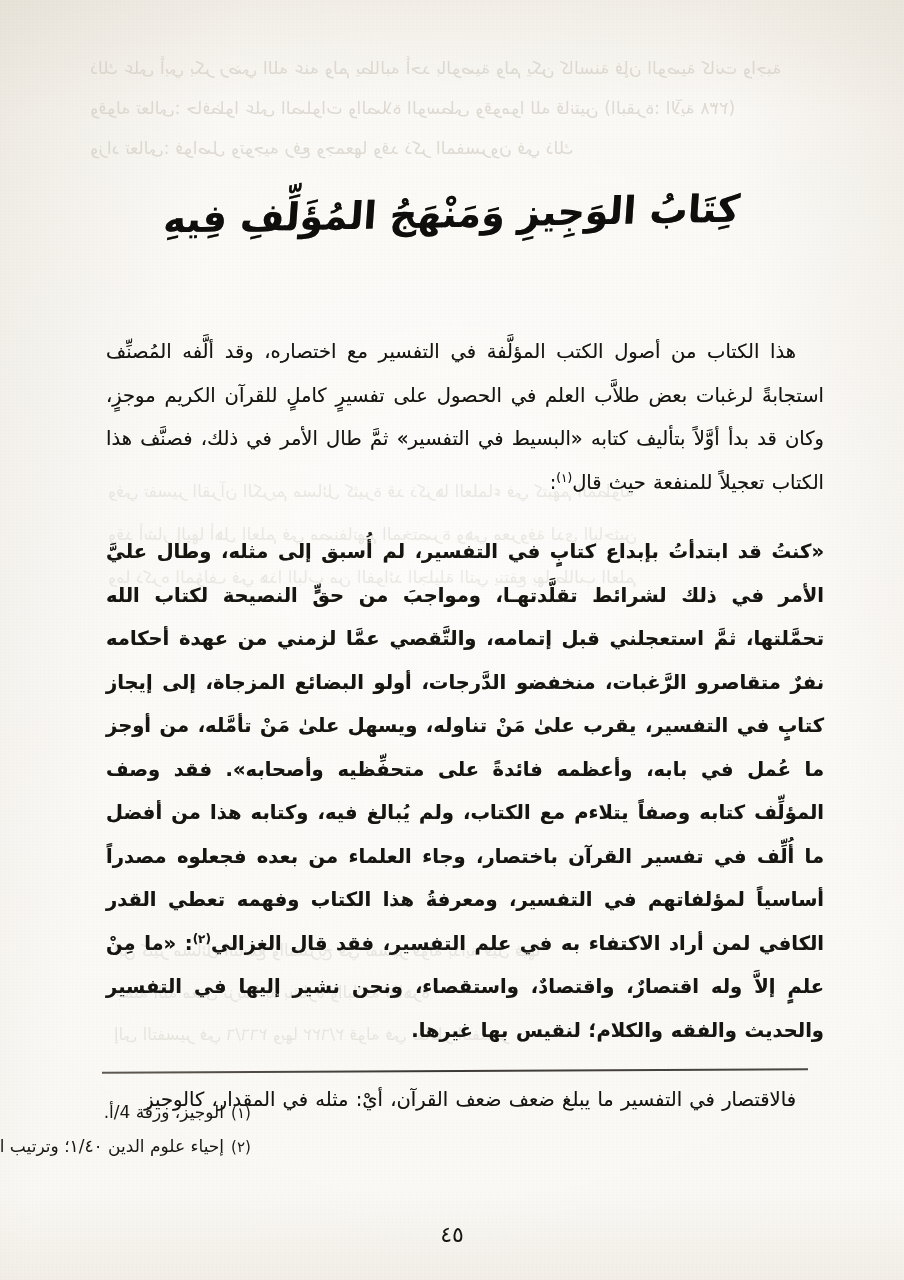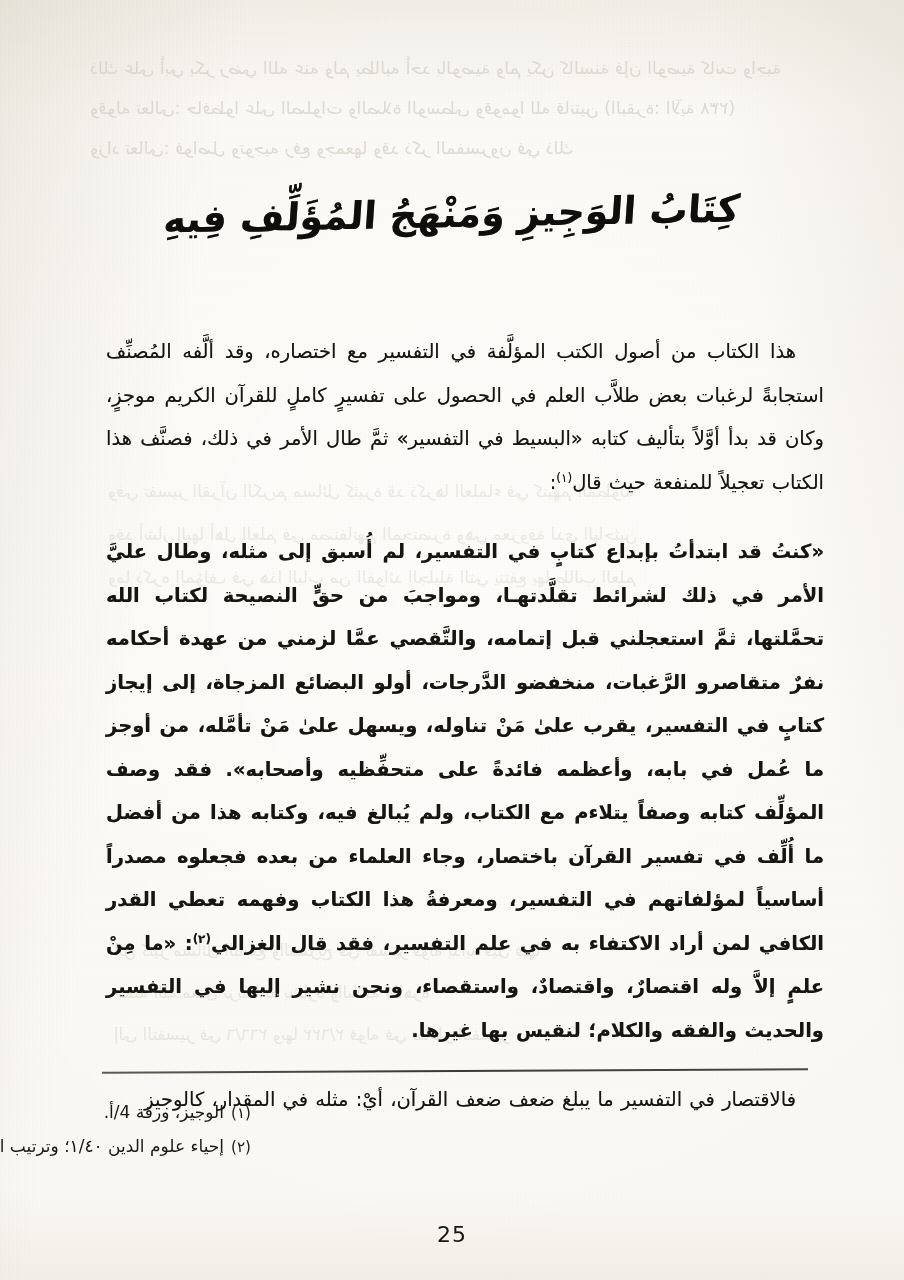--- a/index.html
+++ b/index.html
@@ -220,17 +220,17 @@
     <div class="fn-row">
       <span class="marker">(١)</span>
       <span class="fn-text">الوجيز، ورقة 4/أ.</span>
     </div>
     <div class="fn-row">
       <span class="marker">(٢)</span>
       <span class="fn-text">إحياء علوم الدين ١/٤٠؛ وترتيب العلوم ص ٢١١.</span>
     </div>
   </div>
 
-  <div class="page-no">25</div>
+  <div class="page-no">٤٥</div>
 
   <div class="grain"></div>
 
 </div>
 
 </body></html>

